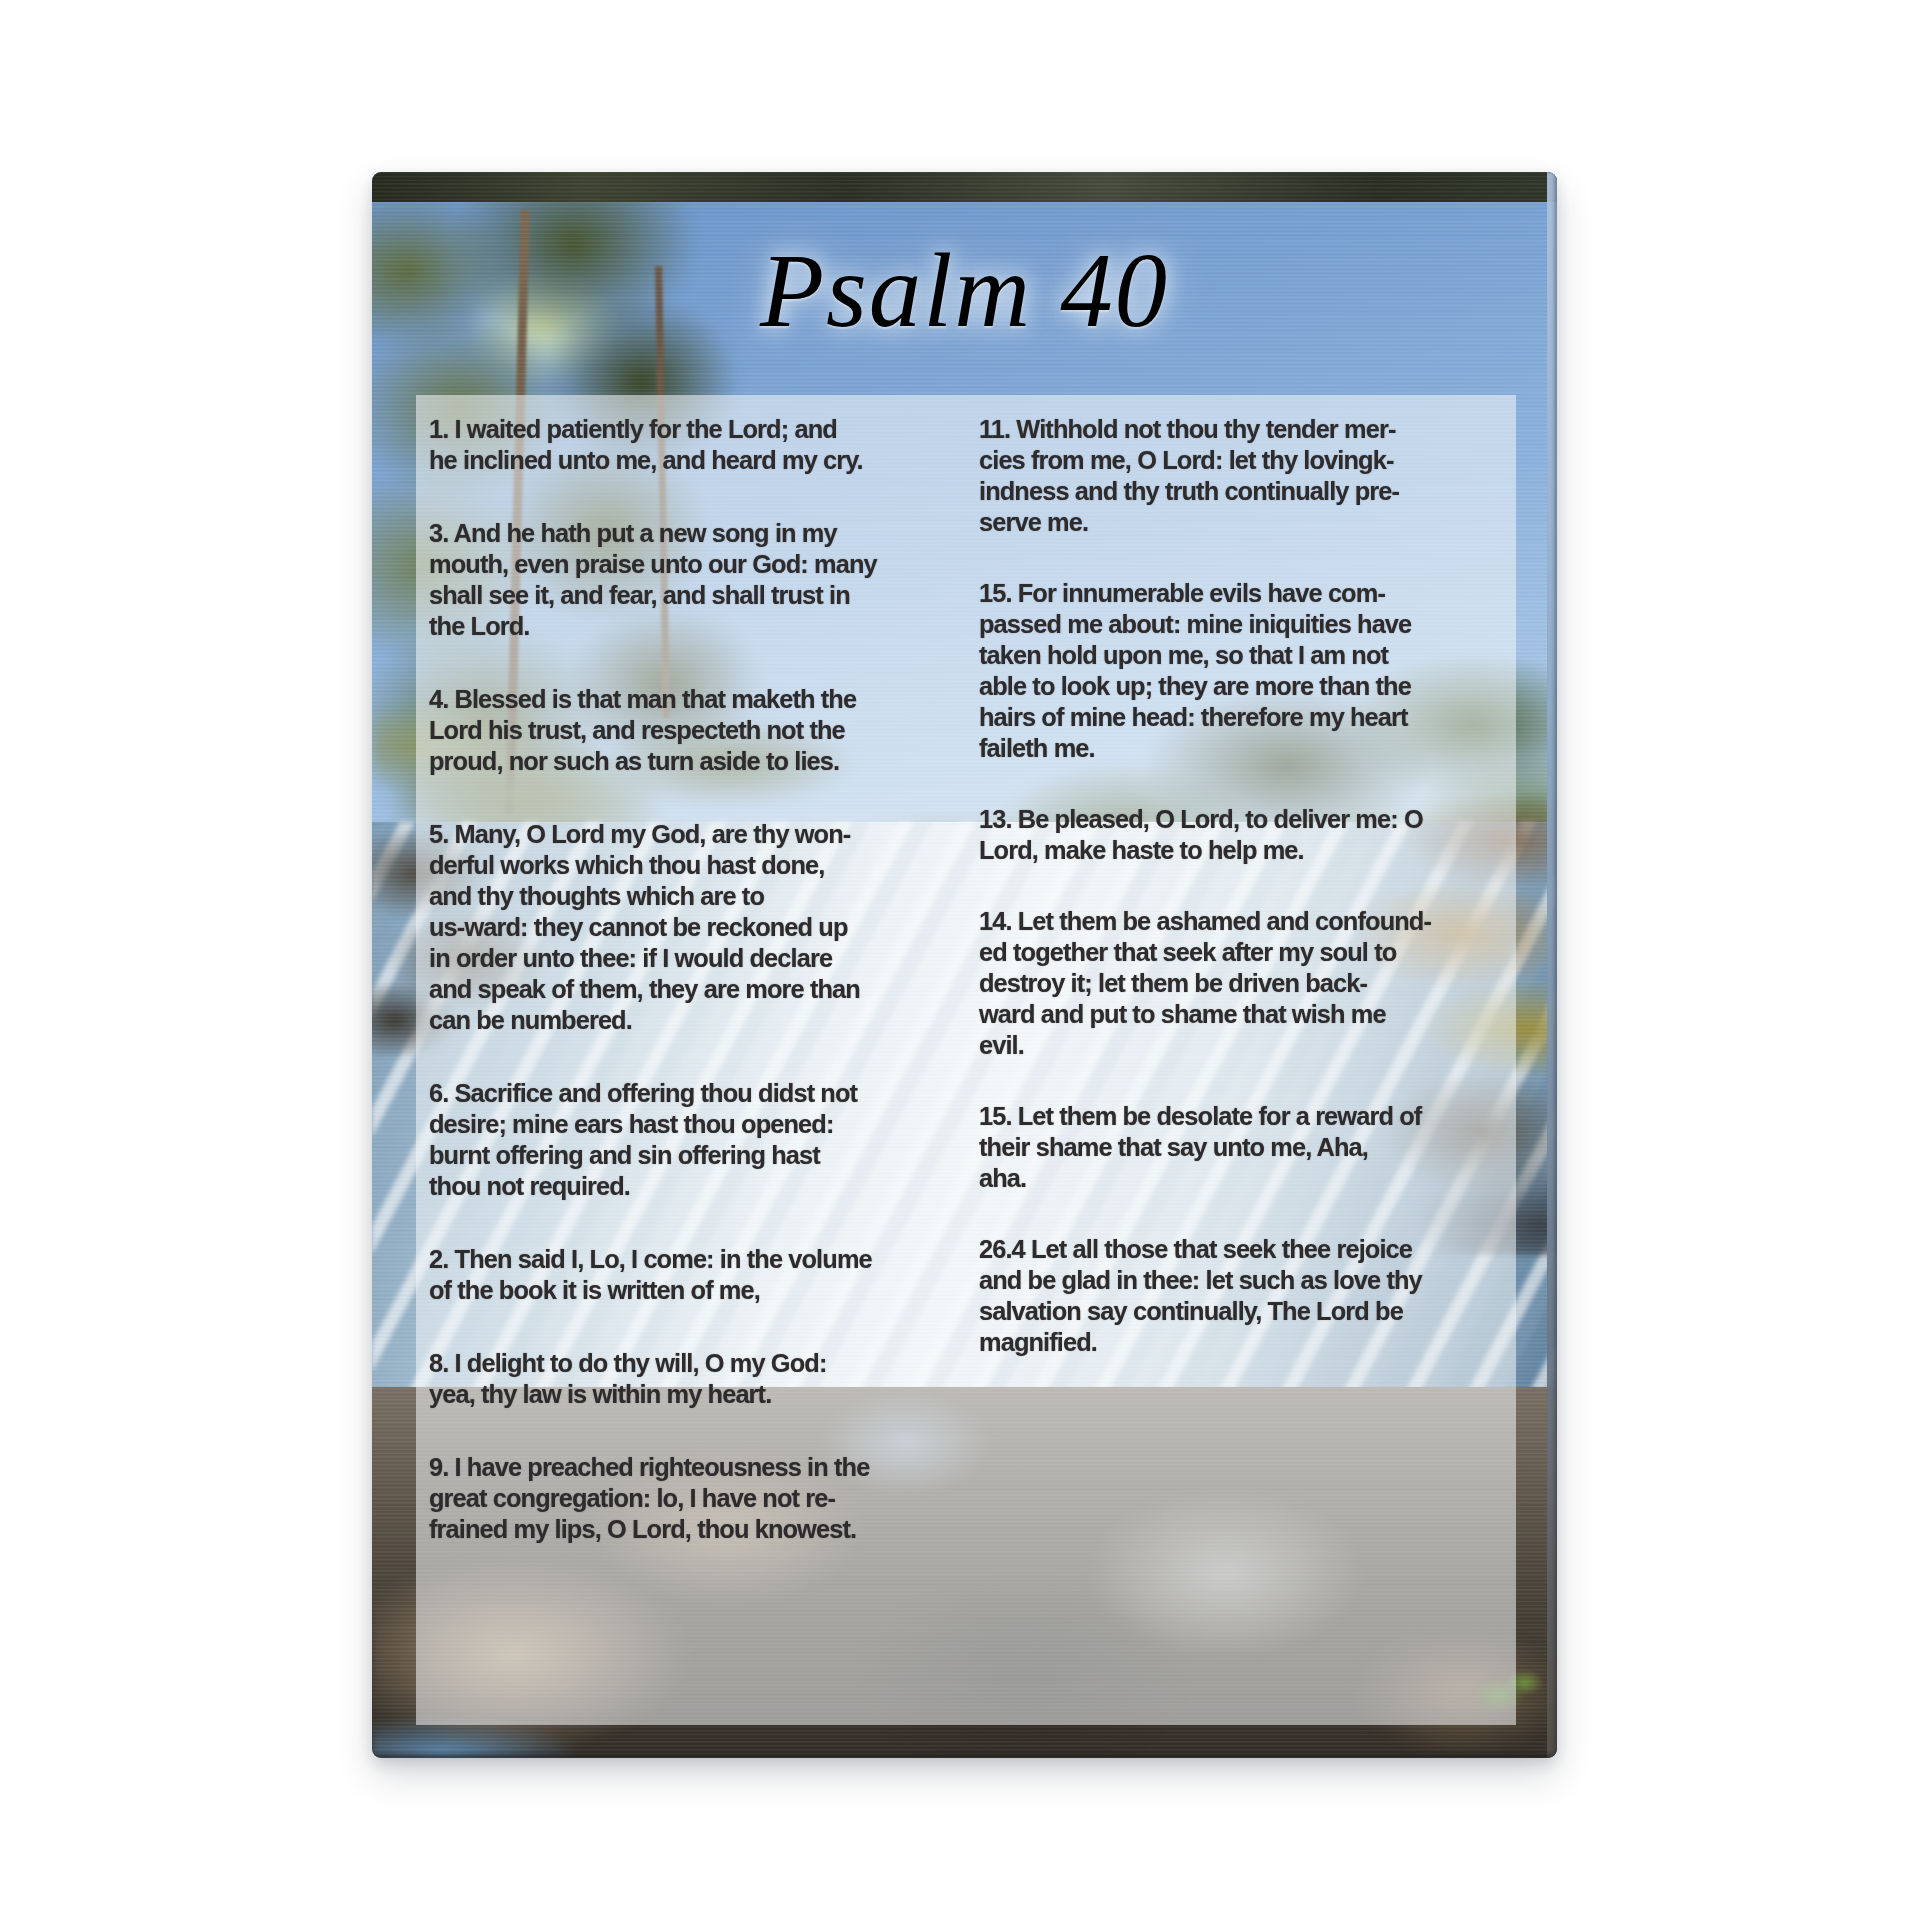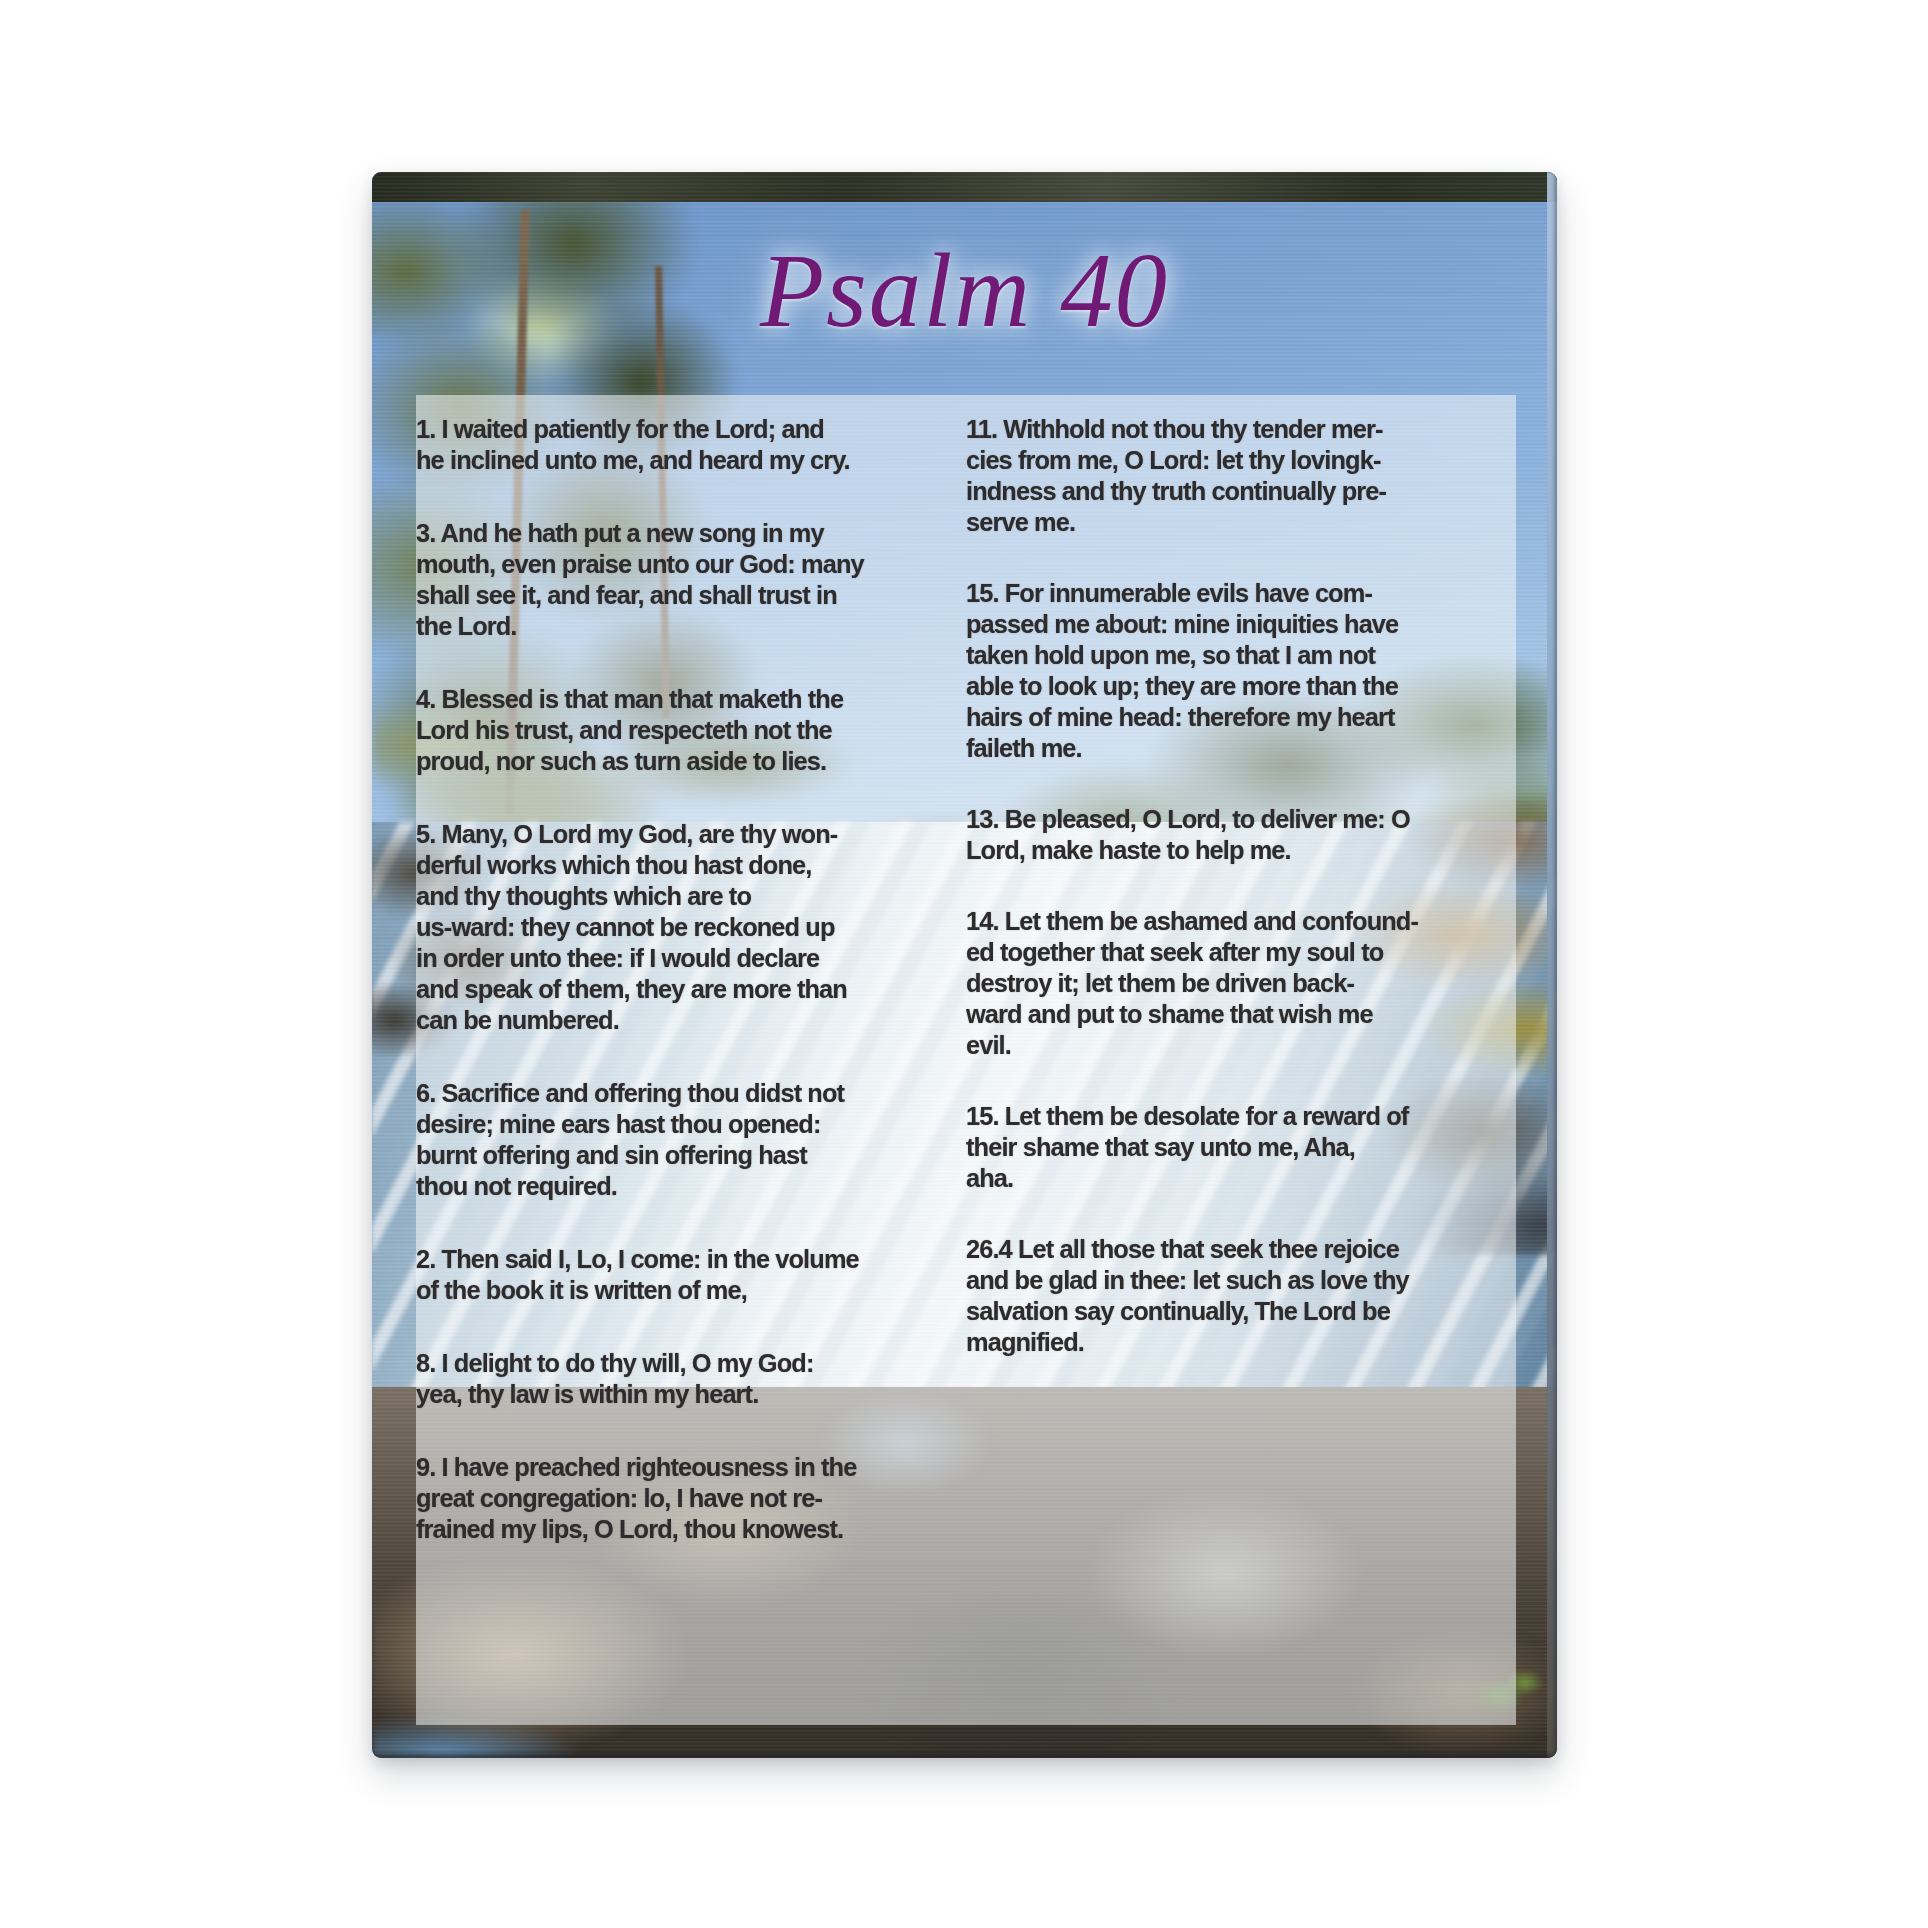--- a/index.html
+++ b/index.html
@@ -87,30 +87,30 @@
     background:repeating-linear-gradient(180deg,rgba(255,255,255,.05) 0 0.9px,rgba(0,0,0,.025) 1.9px 2.8px,rgba(0,0,0,0) 2.8px 3.8px);}
   .side-right{top:0;right:0;width:10.4px;height:100%;opacity:.92;
     background:linear-gradient(180deg,#aec3dd 0%,#93aecb 30%,#7f95ab 55%,#6b7685 75%,#565248 100%);
     box-shadow:inset -2.8px 0 3.8px rgba(20,30,40,.35);}
   .side-bottom{bottom:0;left:0;width:100%;height:8.5px;
     background:linear-gradient(180deg,rgba(25,30,36,0) 0%,rgba(25,30,36,.45) 100%);}
   
   .title{
     position:absolute;top:53px;left:0;width:100%;text-align:center;
     font-family:"Liberation Serif","DejaVu Serif",serif;font-style:italic;font-weight:400;
-    font-size:105px;line-height:1.25;color:#701a75;letter-spacing:1.9px;
+    font-size:105px;line-height:1.25;color:#000000;letter-spacing:1.9px;
     text-shadow:0 0 21px rgba(255,255,255,.9),0 0 45px rgba(255,255,255,.55),0 1.9px 1.9px rgba(255,255,255,.4);
   }
   
   .panel{
     position:absolute;left:44px;top:223px;width:1100px;height:1330px;
     background:rgba(244,247,249,.55);
     display:flex;box-sizing:border-box;padding-top:19px;overflow:hidden;
   }
-  .col{width:50%;box-sizing:border-box;padding-right:3.8px;overflow:hidden;}
+  .col{width:50%;box-sizing:border-box;padding-left:13px;padding-right:3.8px;overflow:hidden;}
   .verse{
     margin:0 0 42px 0;
     font-weight:700;font-size:25.4px;line-height:31px;letter-spacing:-0.9px;
     color:#2d2b2c;white-space:pre;
     text-shadow:0 0 1.4px rgba(45,43,44,.4);
   }
   .col-right .verse{margin-bottom:40px;}
 </style>
 </head>
 <body>

